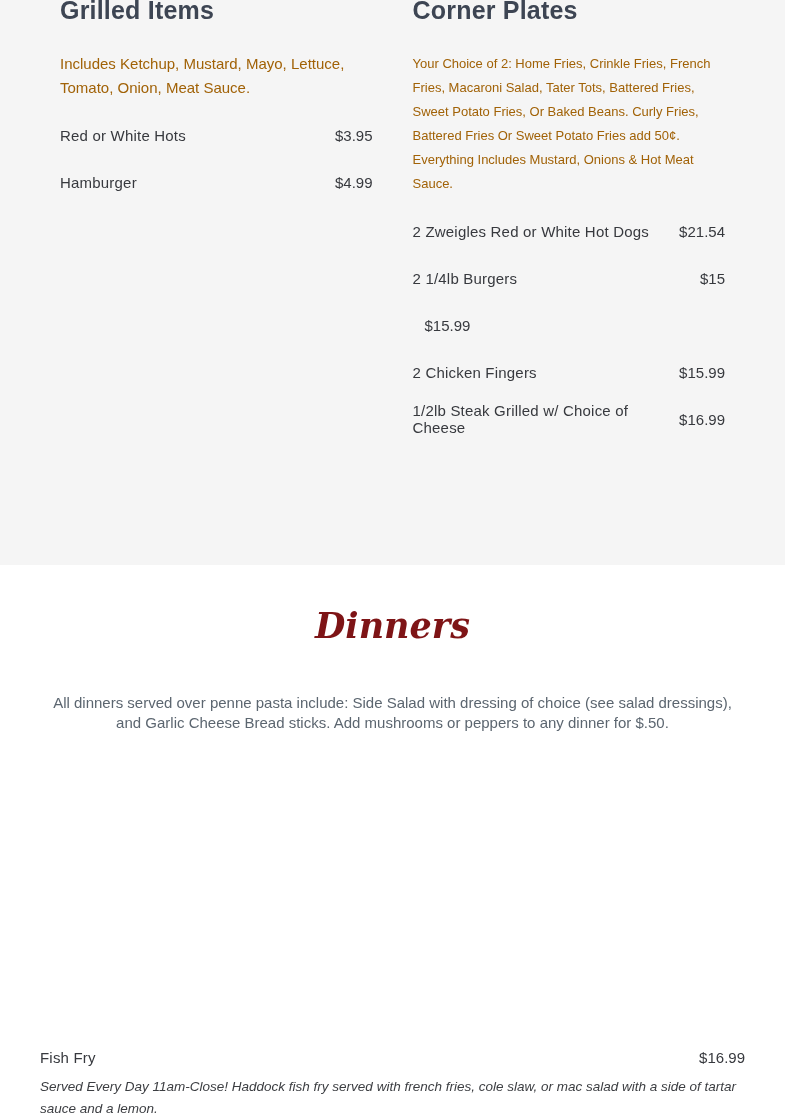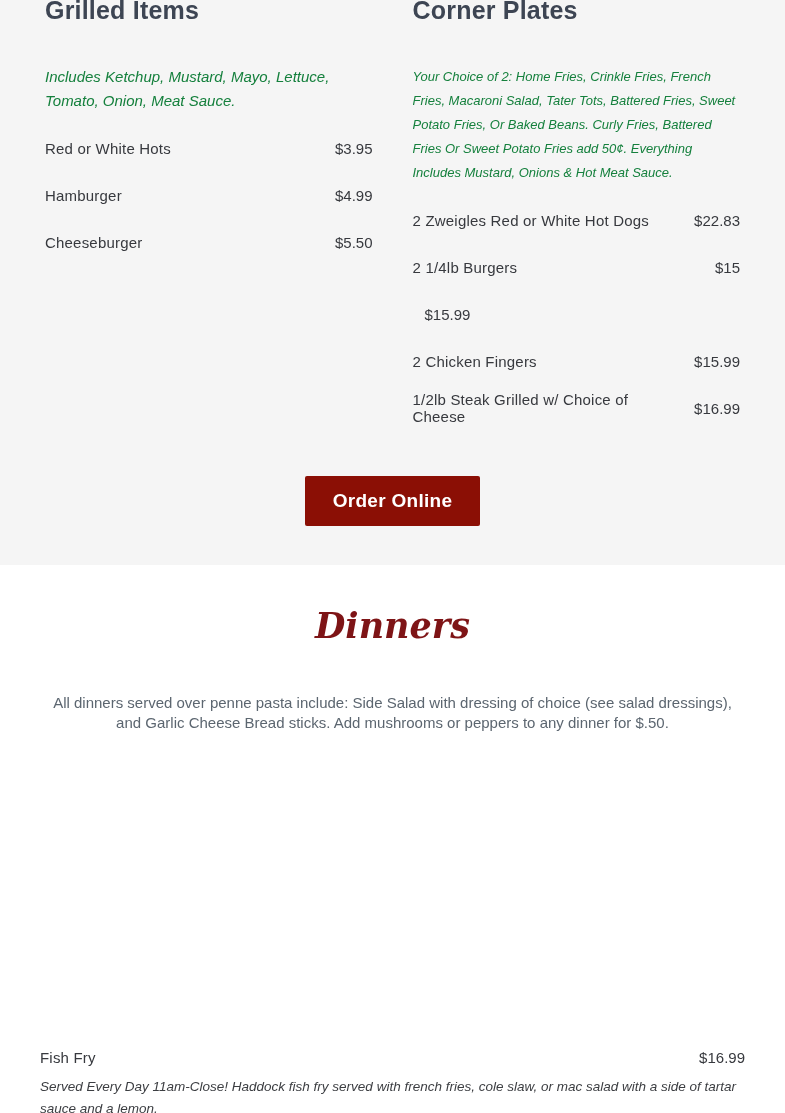--- a/index.html
+++ b/index.html
@@ -11,41 +11,40 @@
     background: #ffffff;
     font-family: "Liberation Sans", sans-serif;
     -webkit-font-smoothing: antialiased;
   }
 
   
   .top-section {
     position: relative;
     height: 565px;
     background: #f5f5f5;
-    padding: 0 45px;
+    padding: 0 60px;
     overflow: hidden;
   }
   .columns {
     display: flex;
     gap: 40px;
     margin-top: -5px;
   }
   .col { width: 333px; }
   .col-title {
     margin: 0;
     font-size: 25px;
     line-height: 30px;
     font-weight: 700;
     color: #3d4553;
     letter-spacing: 0.2px;
   }
   .col-desc {
-    margin-top: 40px;
-    font-style: italic;
-    color: #15803d;
+    margin-top: 27px;
+    color: #a16207;
     line-height: 24px;
   }
   .col-desc.large { font-size: 15px; }
   .col-desc.small { font-size: 13px; }
   .items { margin-top: 24px; }
   .menu-item { margin-bottom: 25px; }
   .item-row {
     display: flex;
     justify-content: space-between;
     align-items: center;
@@ -138,40 +137,33 @@
           </div>
 
           <div class="menu-item">
             <div class="item-row">
               <span class="item-name">Hamburger</span>
               <span class="item-price">$4.99</span>
             </div>
 
           </div>
 
-          <div class="menu-item">
-            <div class="item-row">
-              <span class="item-name">Cheeseburger</span>
-              <span class="item-price">$5.50</span>
-            </div>
-
-          </div>
 
         </div>
     </div>
 
     <div class="col">
       <h2 class="col-title">Corner Plates</h2>
       <div class="col-desc small">Your Choice of 2: Home Fries, Crinkle Fries, French Fries, Macaroni Salad, Tater Tots, Battered Fries, Sweet Potato Fries, Or Baked Beans. Curly Fries, Battered Fries Or Sweet Potato Fries add 50¢. Everything Includes Mustard, Onions &amp; Hot Meat Sauce.</div>
       <div class="items">
 
           <div class="menu-item">
             <div class="item-row">
               <span class="item-name">2 Zweigles Red or White Hot Dogs</span>
-              <span class="item-price">$22.83</span>
+              <span class="item-price">$21.54</span>
             </div>
 
           </div>
 
           <div class="menu-item">
             <div class="item-row">
               <span class="item-name">2 1/4lb Burgers</span>
               <span class="item-price">$15</span>
             </div>
 
@@ -196,21 +188,20 @@
               <span class="item-name">1/2lb Steak Grilled w/ Choice of Cheese</span>
               <span class="item-price">$16.99</span>
             </div>
 
           </div>
         </div>
     </div>
 
   </div>
 
-  <button class="order-btn">Order Online</button>
 </div>
 
 <div class="dinners-section">
   <h2 class="dinners-title">Dinners</h2>
   <div class="dinners-desc">All dinners served over penne pasta include: Side Salad with dressing of choice (see salad dressings), and Garlic Cheese Bread sticks. Add mushrooms or peppers to any dinner for $.50.</div>
 
   <div class="dinner-items">
 
       <div class="dinner-item">
         <div class="item-row">

